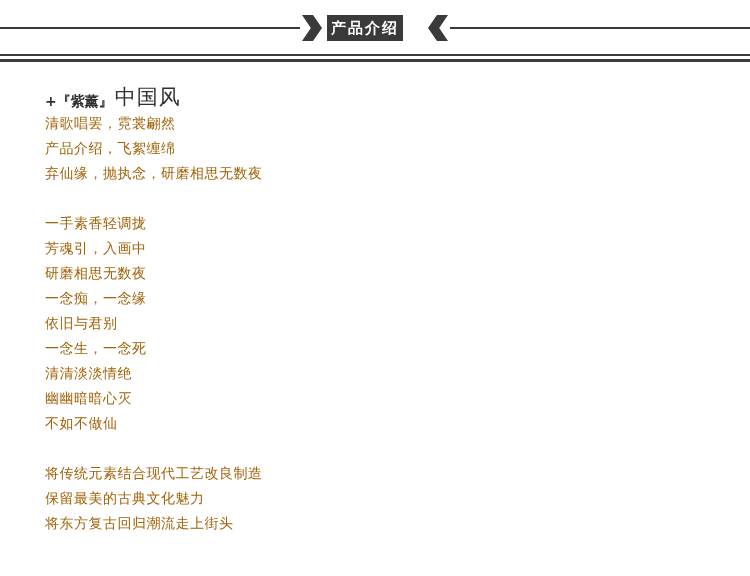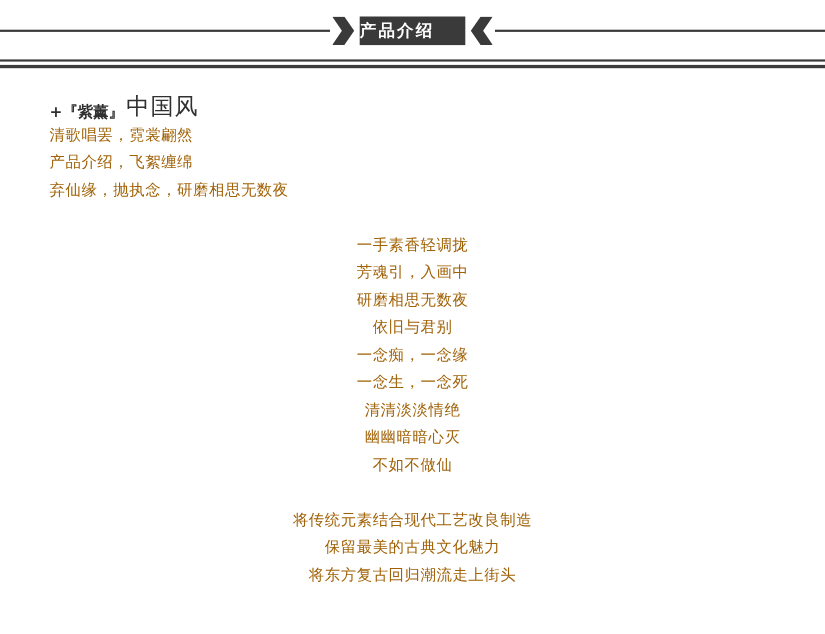--- a/index.html
+++ b/index.html
@@ -39,28 +39,29 @@
   }
   .chevron.points-left {
     left: 428px;
     clip-path: polygon(45% 0, 100% 0, 56% 50%, 100% 100%, 45% 100%, 0 50%);
   }
 
   .banner {
     position: absolute;
     left: 327px;
     top: 15px;
-    width: 96px;
+    width: 76px;
     height: 26px;
     background: #3a3a3a;
     color: #ffffff;
     font-size: 15px;
     font-weight: bold;
     letter-spacing: 2px;
     line-height: 26px;
+    text-align: center;
   }
 
   .rule {
     position: absolute;
     left: 0;
     right: 0;
     background: #3a3a3a;
   }
   .rule.thin  { top: 54px; height: 2px; }
   .rule.thick { top: 59px; height: 3px; }
@@ -85,21 +86,21 @@
   .title-prefix {
     font-size: 14px;
     font-weight: bold;
     margin-right: 2px;
   }
   .title-main {
     font-size: 21px;
     letter-spacing: 1px;
   }
   .para { margin: 0; }
-  .para + .para { margin-top: 25px; text-align: center; }
+  .para + .para { margin-top: 25px; }
   .line {
     font-size: 14px;
     line-height: 25px;
     letter-spacing: 0.5px;
     white-space: nowrap;
     color: #a16207;
   }
 </style>
 </head>
 <body>
@@ -127,22 +128,22 @@
     <div class="para">
       <div class="line">清歌唱罢，霓裳翩然</div>
       <div class="line">产品介绍，飞絮缠绵</div>
       <div class="line">弃仙缘，抛执念，研磨相思无数夜</div>
     </div>
 
     <div class="para">
       <div class="line">一手素香轻调拢</div>
       <div class="line">芳魂引，入画中</div>
       <div class="line">研磨相思无数夜</div>
+      <div class="line">一念痴，一念缘</div>
       <div class="line">依旧与君别</div>
-      <div class="line">一念痴，一念缘</div>
       <div class="line">一念生，一念死</div>
       <div class="line">清清淡淡情绝</div>
       <div class="line">幽幽暗暗心灭</div>
       <div class="line">不如不做仙</div>
     </div>
 
     <div class="para">
       <div class="line">将传统元素结合现代工艺改良制造</div>
       <div class="line">保留最美的古典文化魅力</div>
       <div class="line">将东方复古回归潮流走上街头</div>

